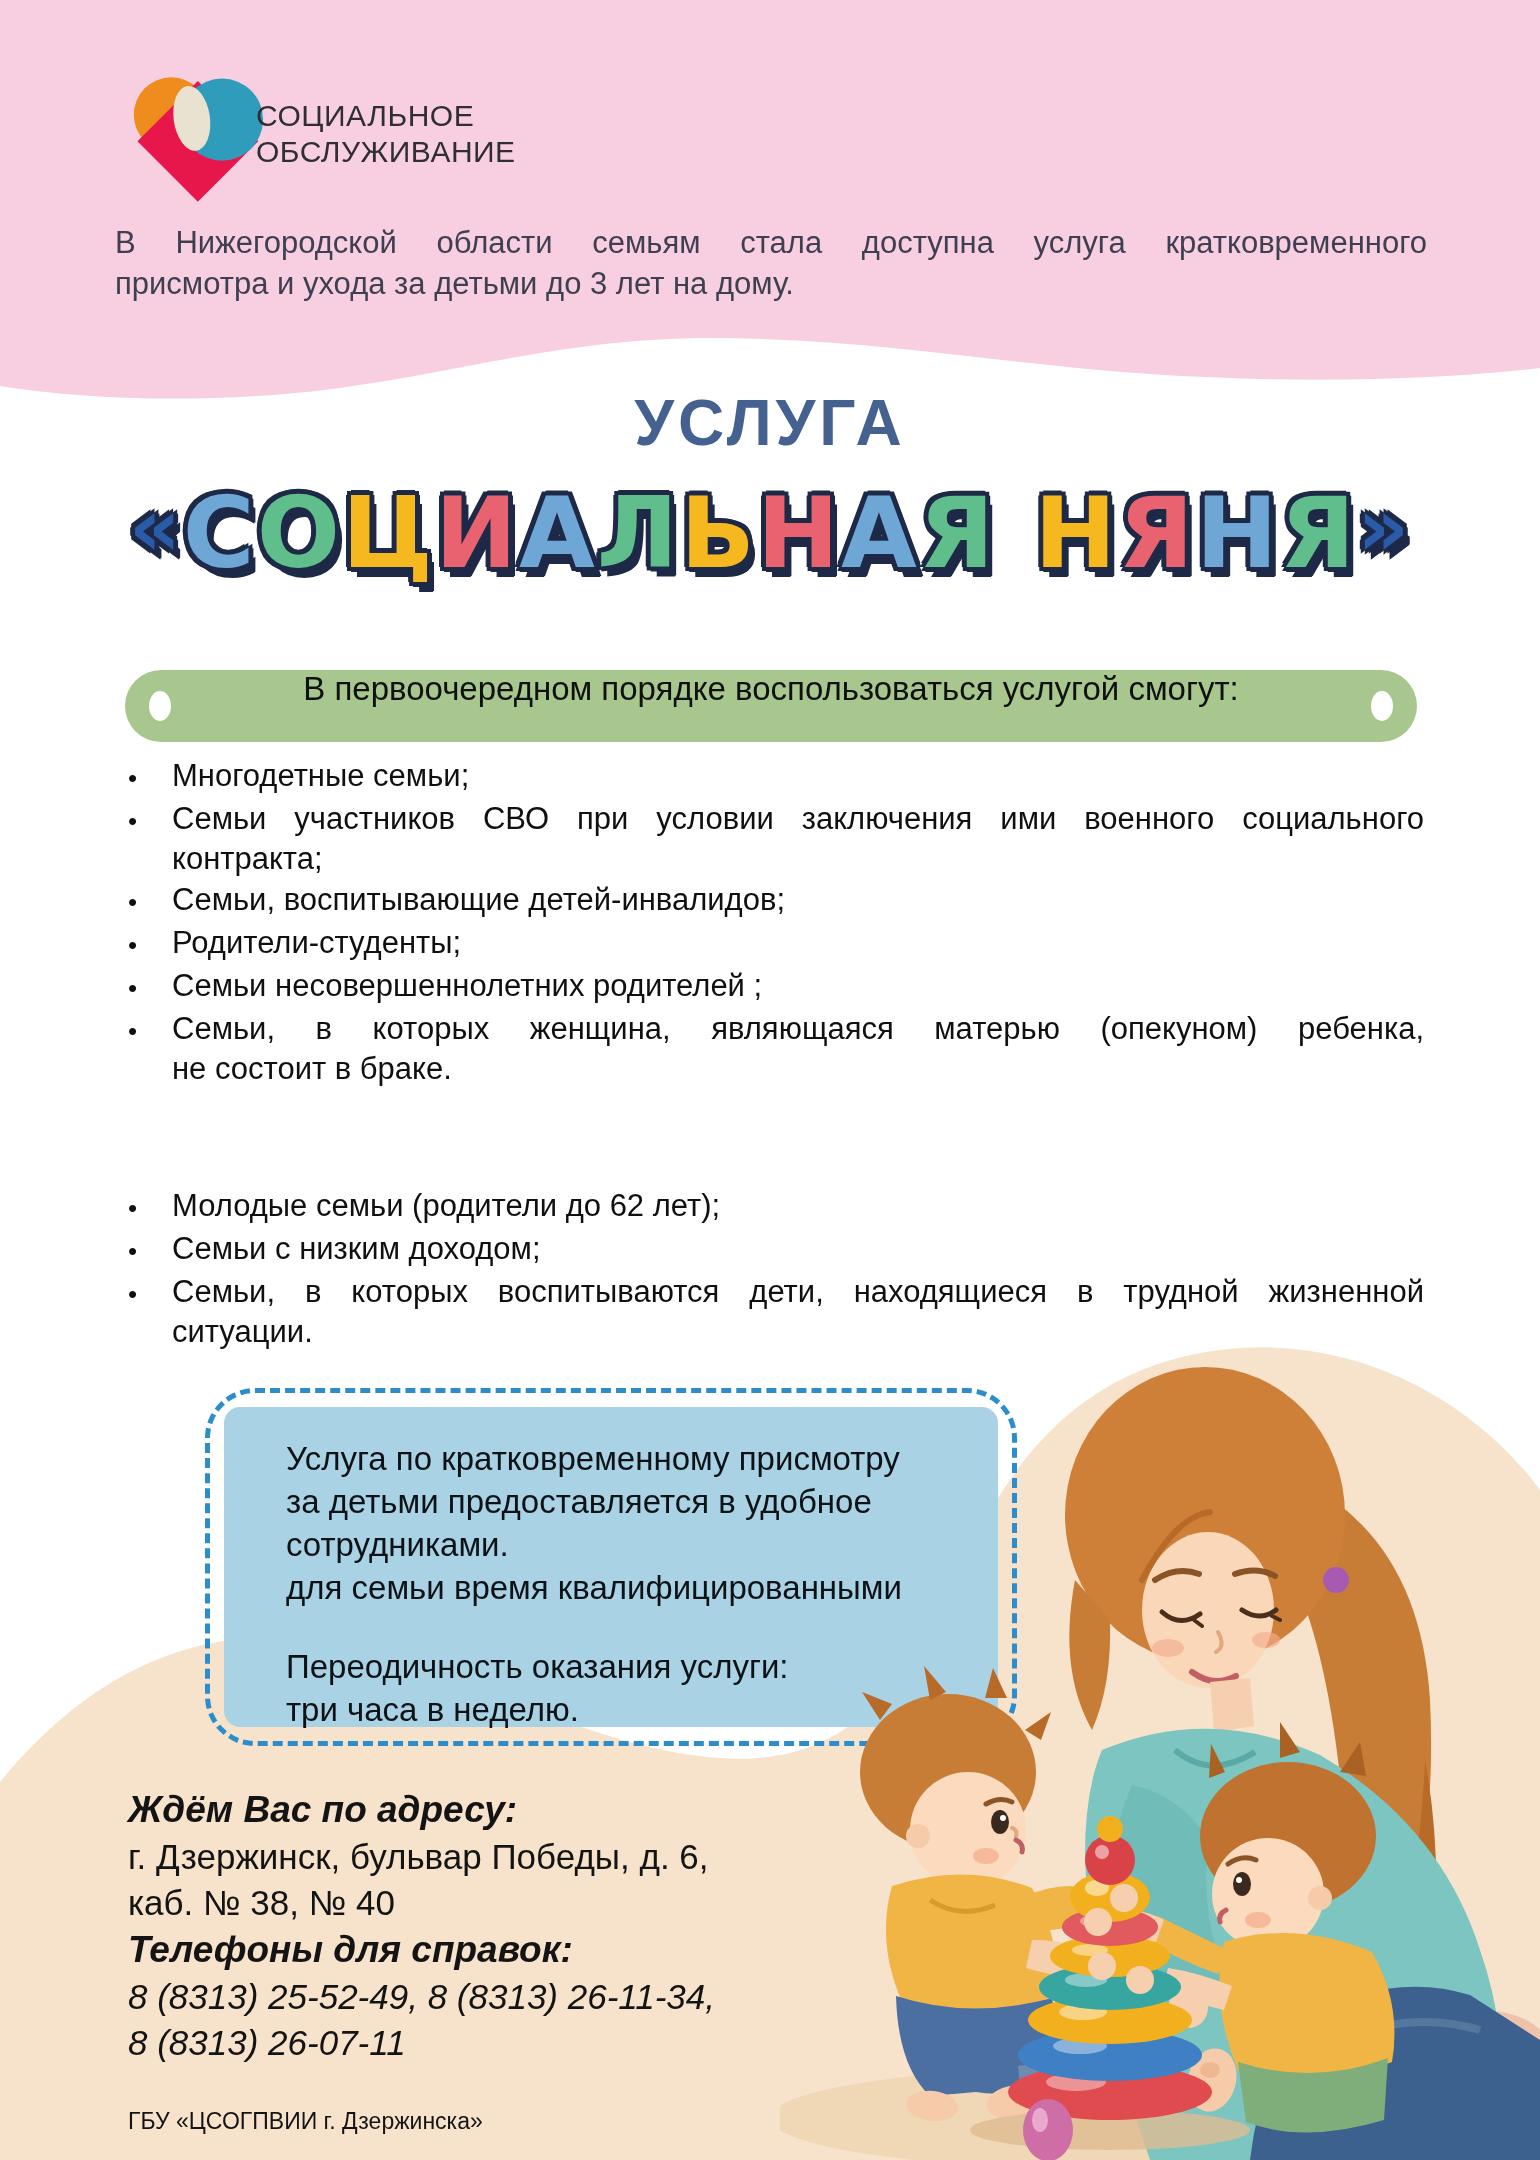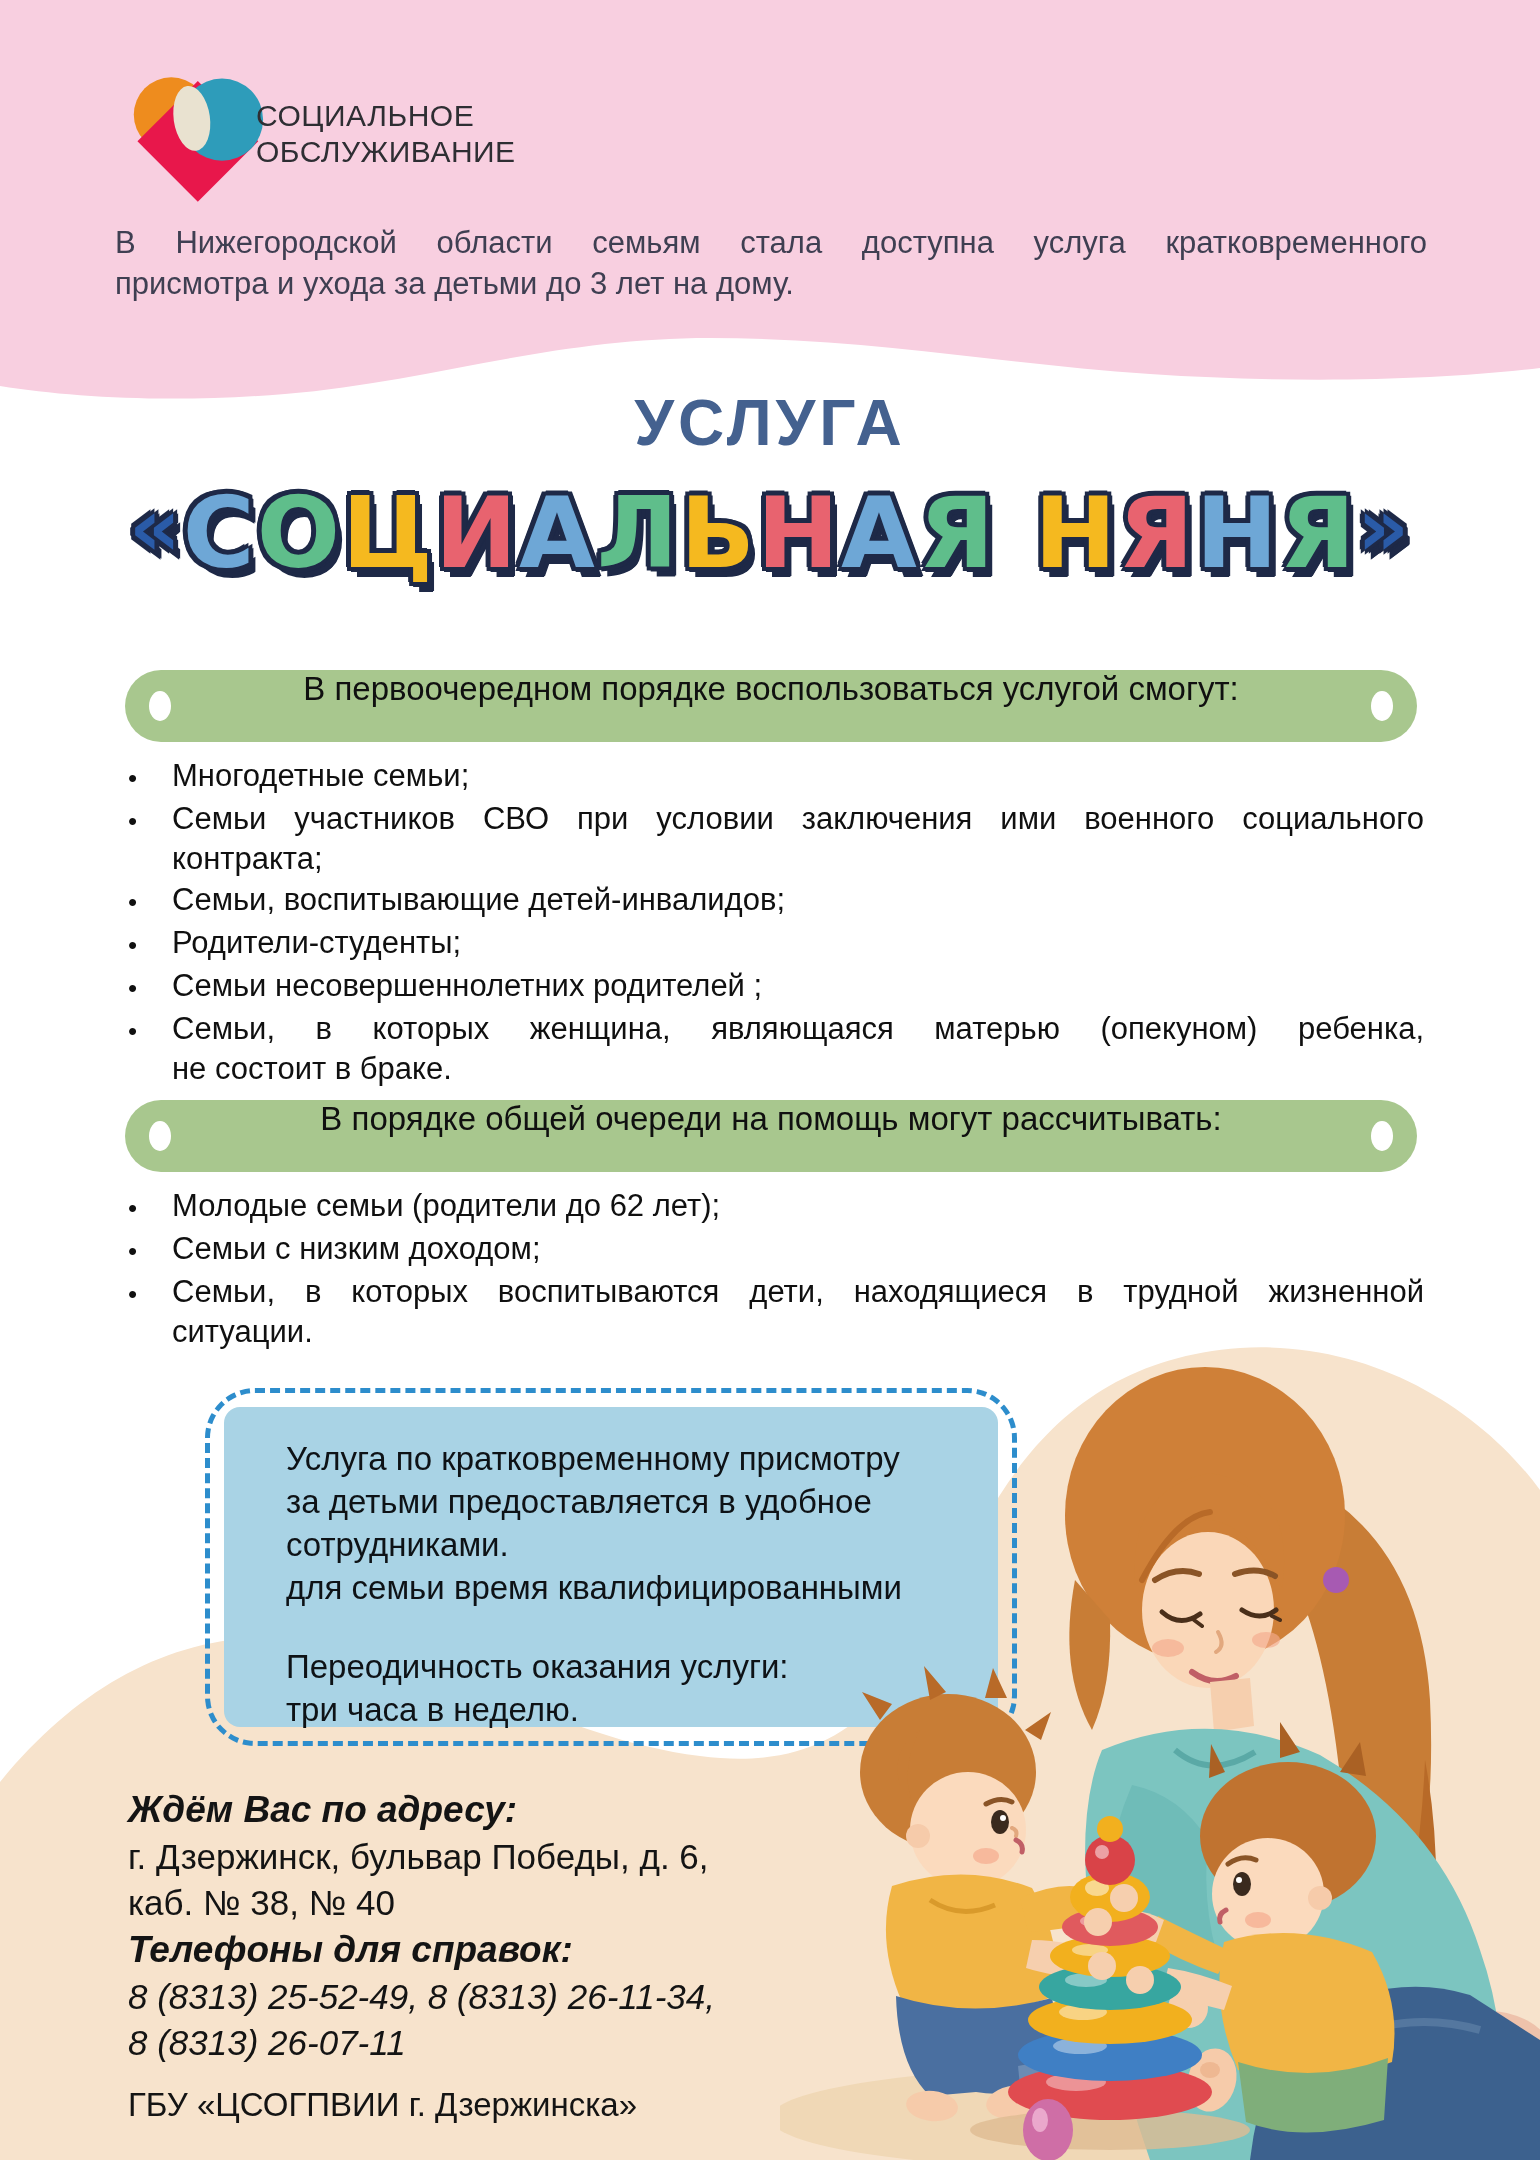--- a/index.html
+++ b/index.html
@@ -72,21 +72,21 @@
     background:var(--note_fill,#a9d3e5);border-radius:16px;
     padding:30px 36px 0 62px;box-sizing:border-box;
     font-size:33px;line-height:43px;color:#0e1216;
   }
   .note-inner .gap{height:36px;}
   
   .contacts{position:absolute;left:128px;top:1786px;width:640px;z-index:4;color:#141414;}
   .c-label{font-size:37px;font-weight:bold;font-style:italic;line-height:48px;}
   .c-line{font-size:35px;line-height:46px;}
   .c-phone{font-size:35px;font-style:italic;line-height:46px;}
-  .c-org{font-size:33px;margin-top:20px;}
+  .c-org{font-size:23px;margin-top:42px;}
   
   .illu{position:absolute;left:780px;top:1280px;width:760px;height:880px;z-index:3;}
 </style>
 </head>
 <body>
 
 <div class="page">
 
   <svg class="bg-art" viewBox="0 0 1540 2160" aria-hidden="true">
     <path d="M0,0 H1540 V368 C1440,380 1300,384 1150,374 C1000,364 870,338 710,338 C550,338 430,382 285,394 C175,403 75,398 0,386 Z" fill="var(--pink,#f8cfe0)"></path>
@@ -151,25 +151,20 @@
       </li>
       <li>
         <span class="blt">•</span>
         <span class="blt-text">
           <div class="jline">Семьи, в которых женщина, являющаяся матерью (опекуном) ребенка,</div>
           <div>не состоит в браке.</div>
         </span>
       </li>
     </ul>
 
-  <div class="banner" id="banner2">
-    <span class="dot dot-left"></span>
-    <span>В порядке общей очереди на помощь могут рассчитывать:</span>
-    <span class="dot dot-right"></span>
-  </div>
   <ul class="list" id="list2">
       <li>
         <span class="blt">•</span>
         <span class="blt-text">
           <div>Молодые семьи (родители до 62 лет);</div>
         </span>
       </li>
       <li>
         <span class="blt">•</span>
         <span class="blt-text">

